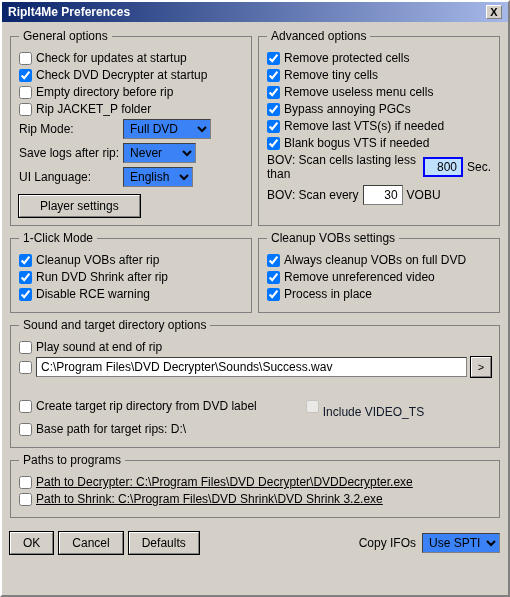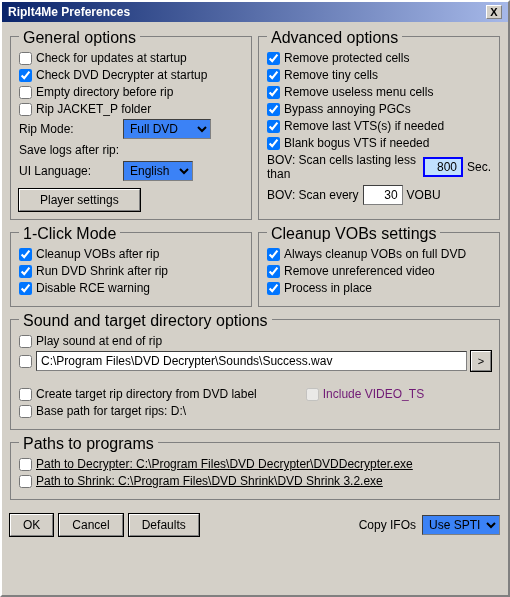--- a/index.html
+++ b/index.html
@@ -64,21 +64,21 @@
       position: relative;
       padding: 14px 8px 8px 8px;
       margin-top: 6px;
     }
     .group-box-title {
       position: absolute;
       top: -8px;
       left: 8px;
       background: #d4d0c8;
       padding: 0 4px;
-      font-size: 16px;
+      font-size: 12px;
     }
     .full-width {
       grid-column: 1 / -1;
     }
     .checkbox-row {
       display: flex;
       align-items: center;
       gap: 4px;
       margin-bottom: 3px;
     }
@@ -175,21 +175,22 @@
       padding: 6px 8px;
     }
     .paths-row {
       display: flex;
       align-items: center;
       gap: 4px;
       margin-bottom: 3px;
       text-decoration: underline;
     }
     .greyed {
-      color: #701a75;
+      color: #0f172a;
+      margin-top: 12px;
     }
     .include-vts {
       display: flex;
       align-items: center;
       gap: 4px;
       color: #808080;
     }
   </style>
 </head>
 <body>
@@ -224,20 +225,25 @@
       <div class="form-row">
         <label>Rip Mode:</label>
         <select>
           <option>Full DVD</option>
           <option>Main Movie</option>
           <option>Custom</option>
         </select>
       </div>
       <div class="form-row">
         <label>Save logs after rip:</label>
+        <select>
+          <option>Never</option>
+          <option>Always</option>
+          <option>On Error</option>
+        </select>
       </div>
       <div class="form-row">
         <label>UI Language:</label>
         <select>
           <option>English</option>
           <option>French</option>
           <option>German</option>
         </select>
       </div>
       <div>

